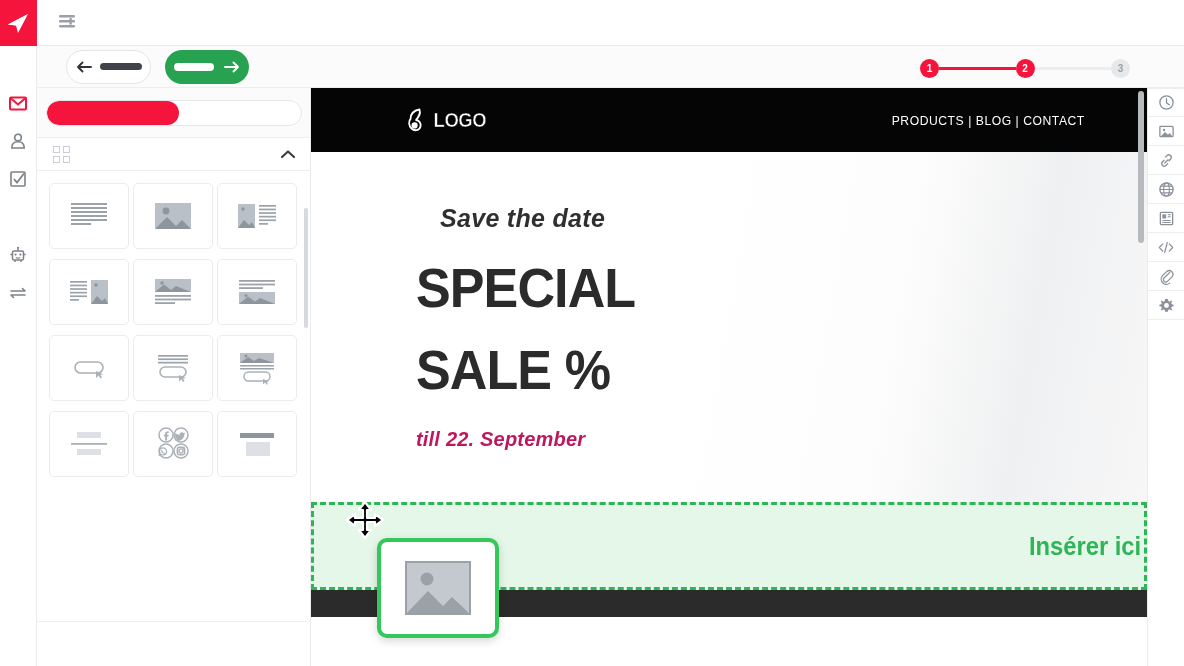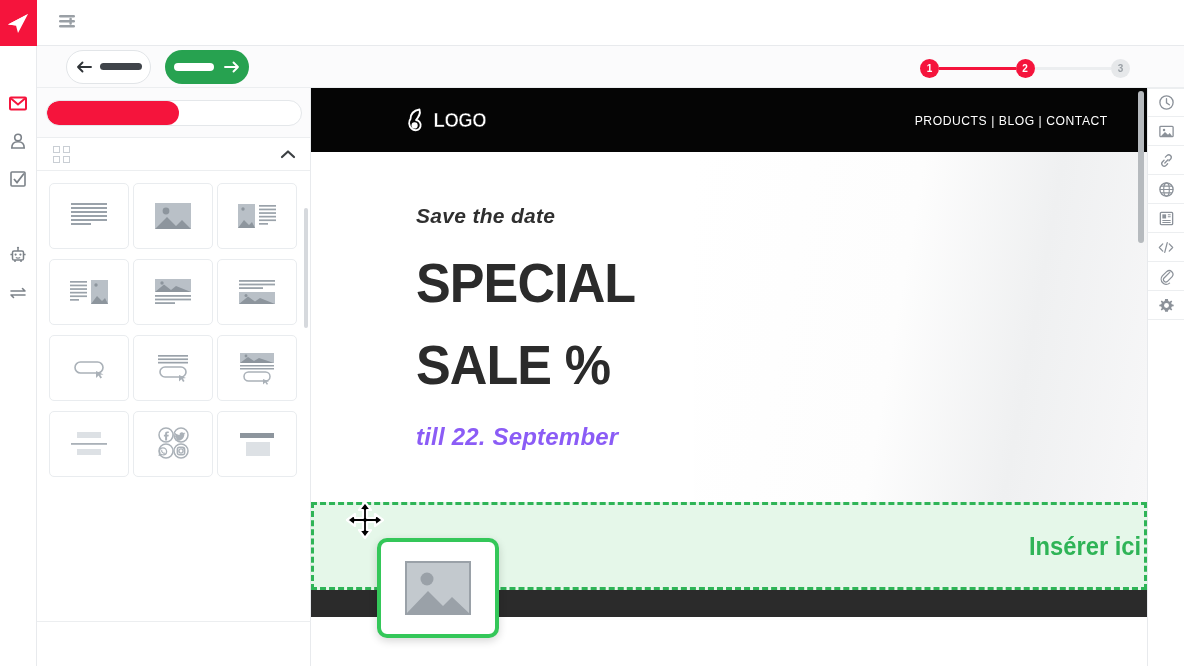--- a/index.html
+++ b/index.html
@@ -120,53 +120,53 @@
   
   .preview-outer {
     position: absolute; left: 311px; top: 88px; width: 836px; height: 578px;
     background: #fff; overflow: hidden;
   }
   .mail { position: absolute; left: 0; top: 0; width: 836px; }
 
   .mail-header {
     height: 64px; background: #050505;
     display: flex; align-items: center; justify-content: space-between;
-    padding: 0 28px 0 95px;
+    padding: 0 51px 0 95px;
   }
   .logo-row { display: flex; align-items: center; gap: 2px; }
   .logo-word {
     font-family: "Liberation Sans Narrow", "Liberation Sans", sans-serif;
     font-weight: bold; font-size: 21px; color: #fff;
     letter-spacing: -0.5px; transform: scaleX(0.88);
     -webkit-text-stroke: 0.6px #000;
   }
   .mail-nav {
     font-family: "Liberation Sans Narrow", "Liberation Sans", sans-serif;
     font-size: 13.5px; color: #fff; letter-spacing: 0.6px;
     transform: scaleX(0.9); white-space: nowrap;
   }
   .mail-nav span { cursor: pointer; }
 
   .mail-hero { position: relative; height: 350px; background: #fff; overflow: hidden; }
   .hero-copy { position: absolute; left: 105px; top: 52px; width: 300px; }
   .hero-pre {
-    font-size: 21px; font-style: italic; font-weight: bold;
-    color: #2f2f2f; letter-spacing: 0.3px;
+    font-size: 25px; font-style: italic; font-weight: bold;
+    color: #2f2f2f; letter-spacing: 0.3px; margin-left: 24px;
   }
   .hero-big {
     margin-top: 28px;
     font-family: "Liberation Sans Narrow", "Liberation Sans", sans-serif;
     font-weight: bold; font-size: 56px; line-height: 0.97;
     color: #2b2b2b; letter-spacing: -1px; transform: scaleX(0.93);
     transform-origin: left center;
   }
   .hero-post {
     margin-top: 30px;
-    font-size: 24px; font-style: italic; font-weight: bold;
-    color: #8b5cf6; letter-spacing: 0.2px;
+    font-size: 20px; font-style: italic; font-weight: bold;
+    color: #be185d; letter-spacing: 0.2px;
   }
 
   
   .photo { position: absolute; left: 383px; top: 0; width: 453px; height: 350px; }
   .photo-bg {
     position: absolute; inset: 0;
     background: linear-gradient(100deg,#ffffff 0%,#fdfdfd 45%,#eff0f1 72%,#f7f7f8 100%);
   }
 
   .mail-dropzone {

